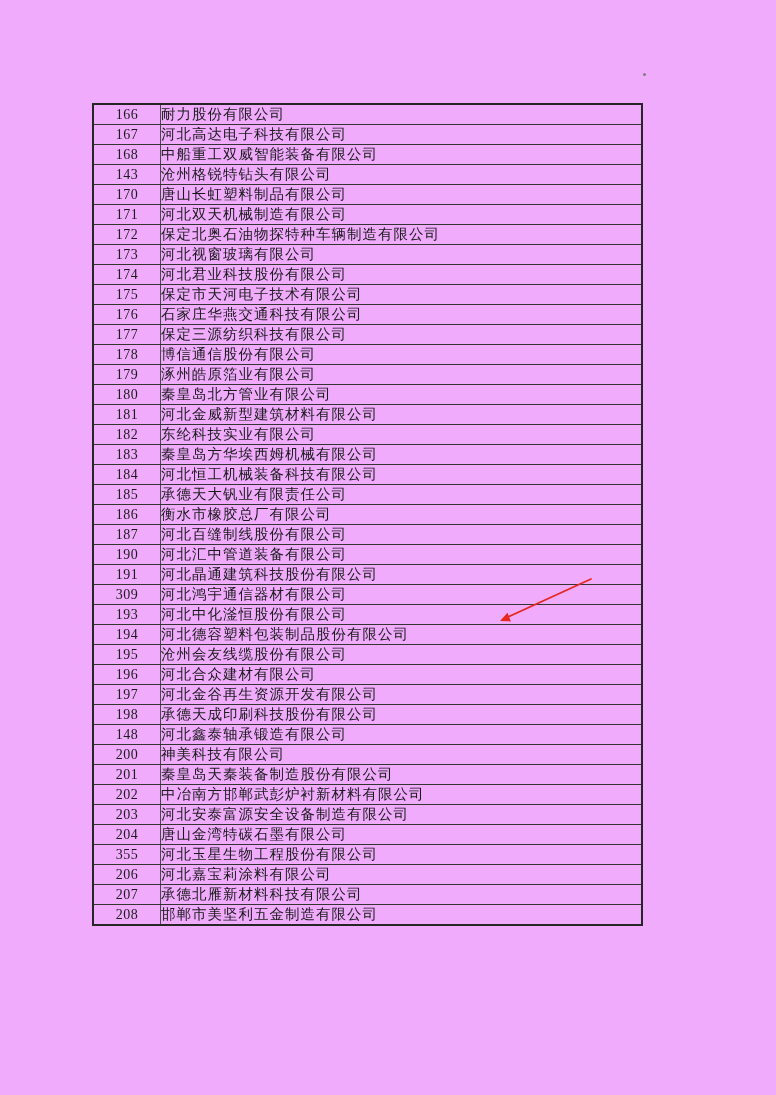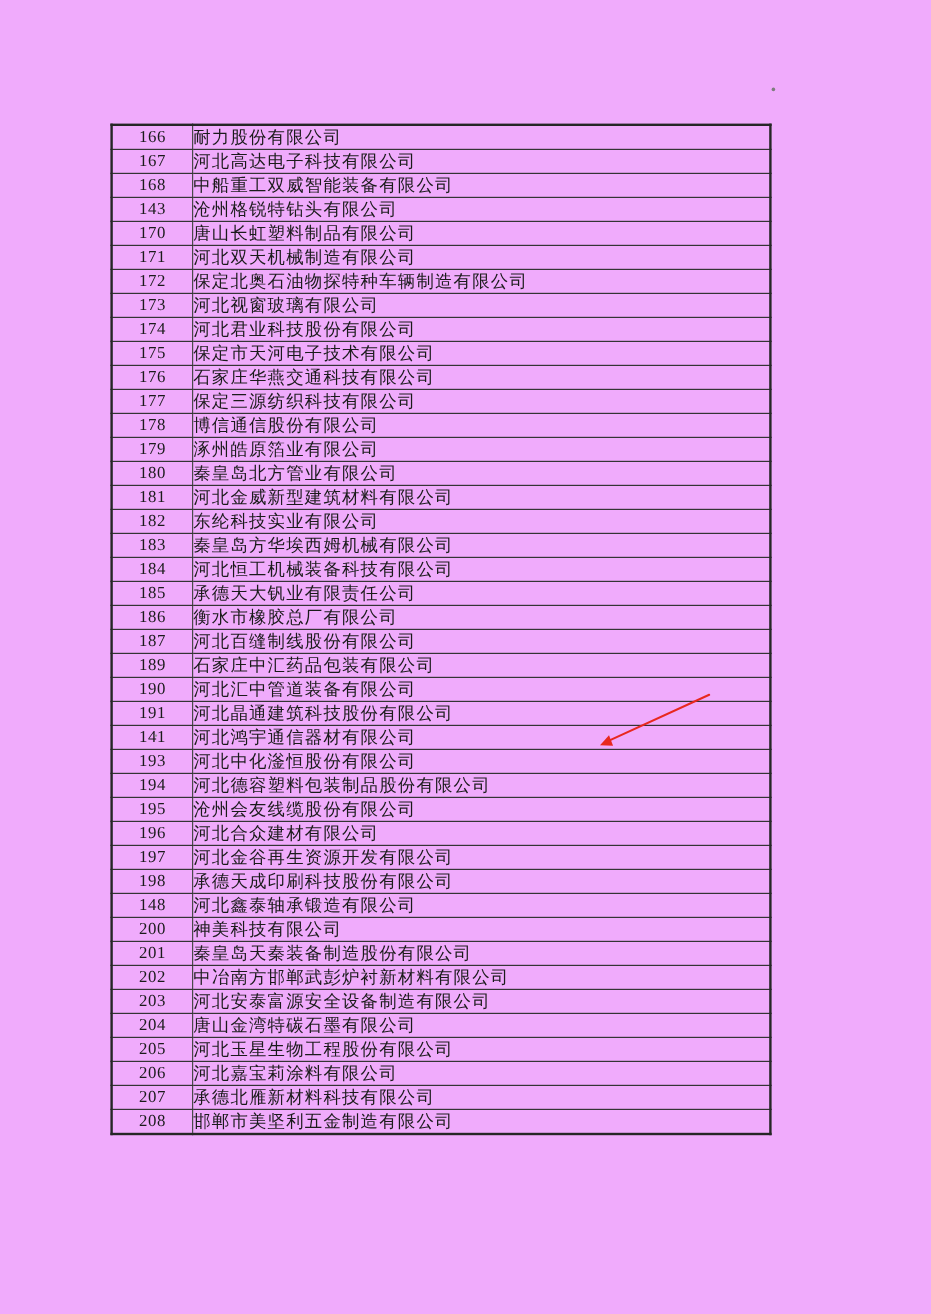--- a/index.html
+++ b/index.html
@@ -183,37 +183,33 @@
       <td class="no-cell">186</td>
       <td class="name-cell">衡水市橡胶总厂有限公司</td>
     </tr>
 
     <tr>
       <td class="no-cell">187</td>
       <td class="name-cell">河北百缝制线股份有限公司</td>
     </tr>
 
 
-    <tr>
-      <td class="no-cell">189</td>
-      <td class="name-cell">石家庄中汇药品包装有限公司</td>
-    </tr>
 
     <tr>
       <td class="no-cell">190</td>
       <td class="name-cell">河北汇中管道装备有限公司</td>
     </tr>
 
     <tr>
       <td class="no-cell">191</td>
       <td class="name-cell">河北晶通建筑科技股份有限公司</td>
     </tr>
 
     <tr>
-      <td class="no-cell">141</td>
+      <td class="no-cell">309</td>
       <td class="name-cell">河北鸿宇通信器材有限公司</td>
     </tr>
 
     <tr>
       <td class="no-cell">193</td>
       <td class="name-cell">河北中化滏恒股份有限公司</td>
     </tr>
 
     <tr>
       <td class="no-cell">194</td>
@@ -264,21 +260,21 @@
       <td class="no-cell">203</td>
       <td class="name-cell">河北安泰富源安全设备制造有限公司</td>
     </tr>
 
     <tr>
       <td class="no-cell">204</td>
       <td class="name-cell">唐山金湾特碳石墨有限公司</td>
     </tr>
 
     <tr>
-      <td class="no-cell">205</td>
+      <td class="no-cell">355</td>
       <td class="name-cell">河北玉星生物工程股份有限公司</td>
     </tr>
 
     <tr>
       <td class="no-cell">206</td>
       <td class="name-cell">河北嘉宝莉涂料有限公司</td>
     </tr>
 
     <tr>
       <td class="no-cell">207</td>

